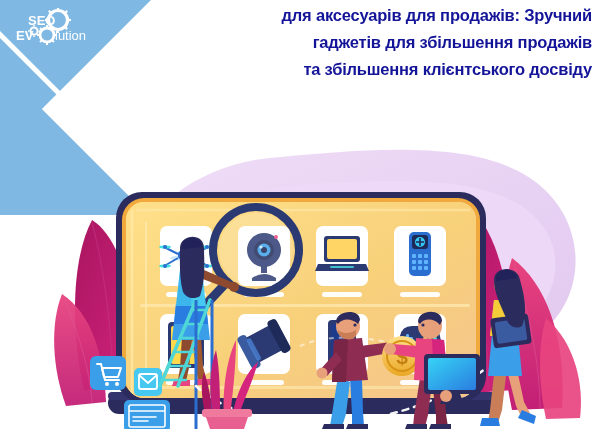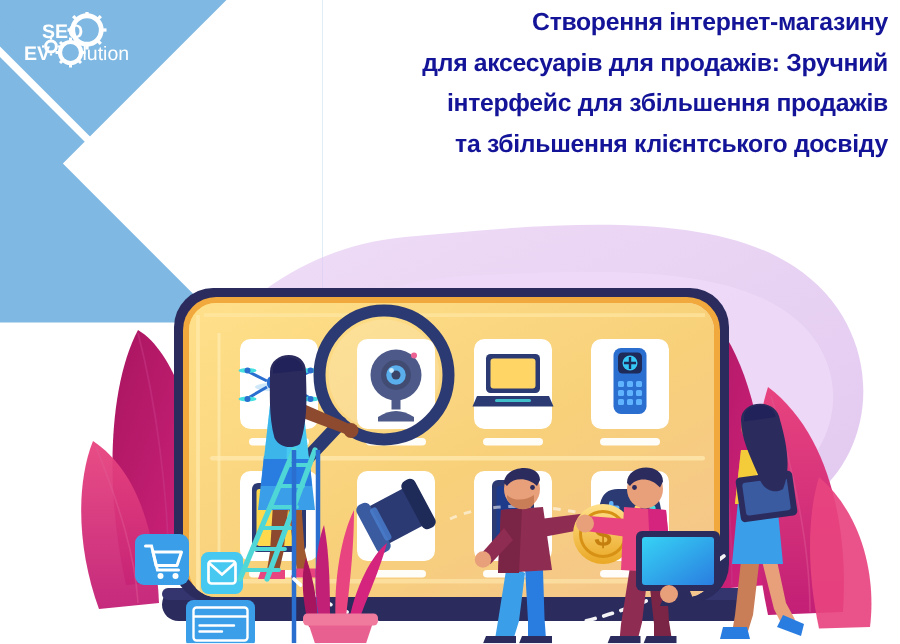--- a/index.html
+++ b/index.html
@@ -86,23 +86,22 @@
           </g>
         </g>
       </g>
       <text x="14" y="17" font-family="Liberation Sans, sans-serif" font-size="13" font-weight="bold" fill="#ffffff">SEO</text>
       <text x="2" y="32" font-family="Liberation Sans, sans-serif" font-size="13" font-weight="bold" fill="#ffffff">EV</text>
       <text x="41" y="32" font-family="Liberation Sans, sans-serif" font-size="13" fill="#ffffff">lution</text>
     </svg>
   </div>
 
   <div class="headline">
-    <span class="ln">Створення інтернет-магазину</span>
     <span class="ln">для аксесуарів для продажів: Зручний</span>
-    <span class="ln">інтерфейс для збільшення продажів</span>
+    <span class="ln">гаджетів для збільшення продажів</span>
     <span class="ln">та збільшення клієнтського досвіду</span>
   </div>
 
   <div class="illo">
   <svg viewBox="0 0 600 311" xmlns="http://www.w3.org/2000/svg">
     <defs>
       <linearGradient id="gScreen" x1="0" y1="0" x2="1" y2="1">
         <stop offset="0" stop-color="#ffe08a"></stop>
             <stop offset="0.55" stop-color="#f8d07a"></stop>
         <stop offset="1" stop-color="#f4c58e"></stop>

